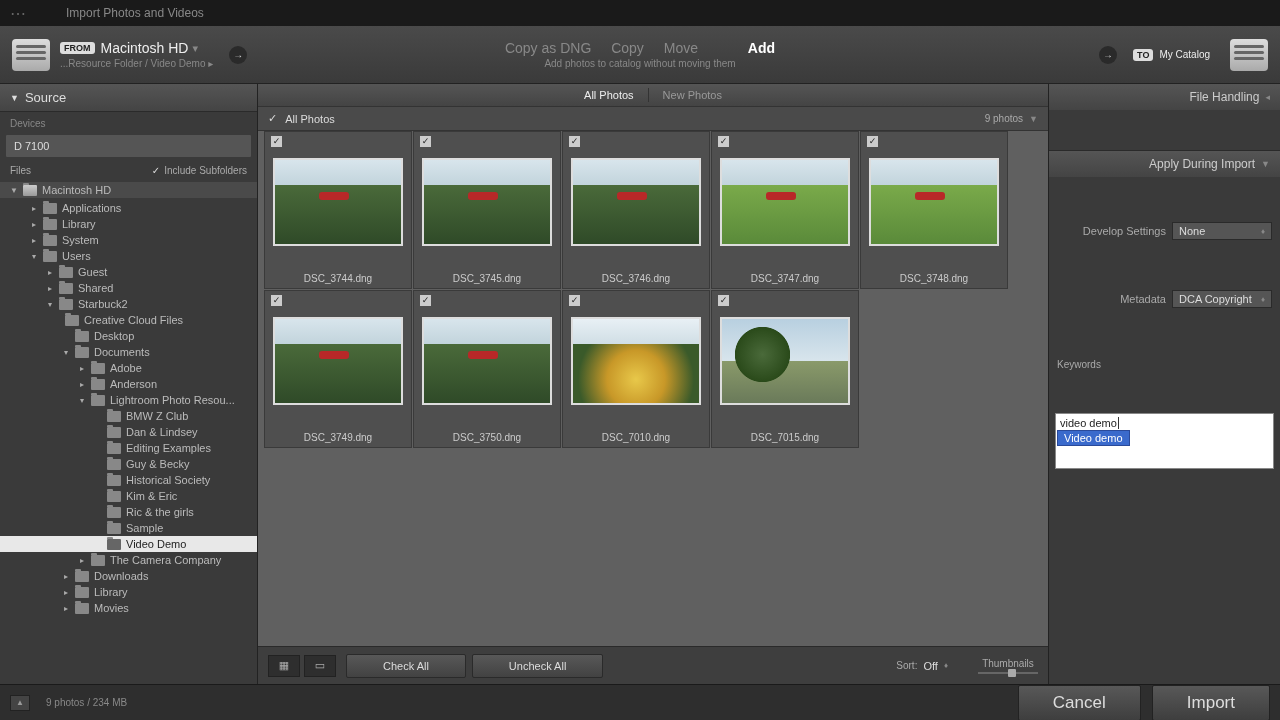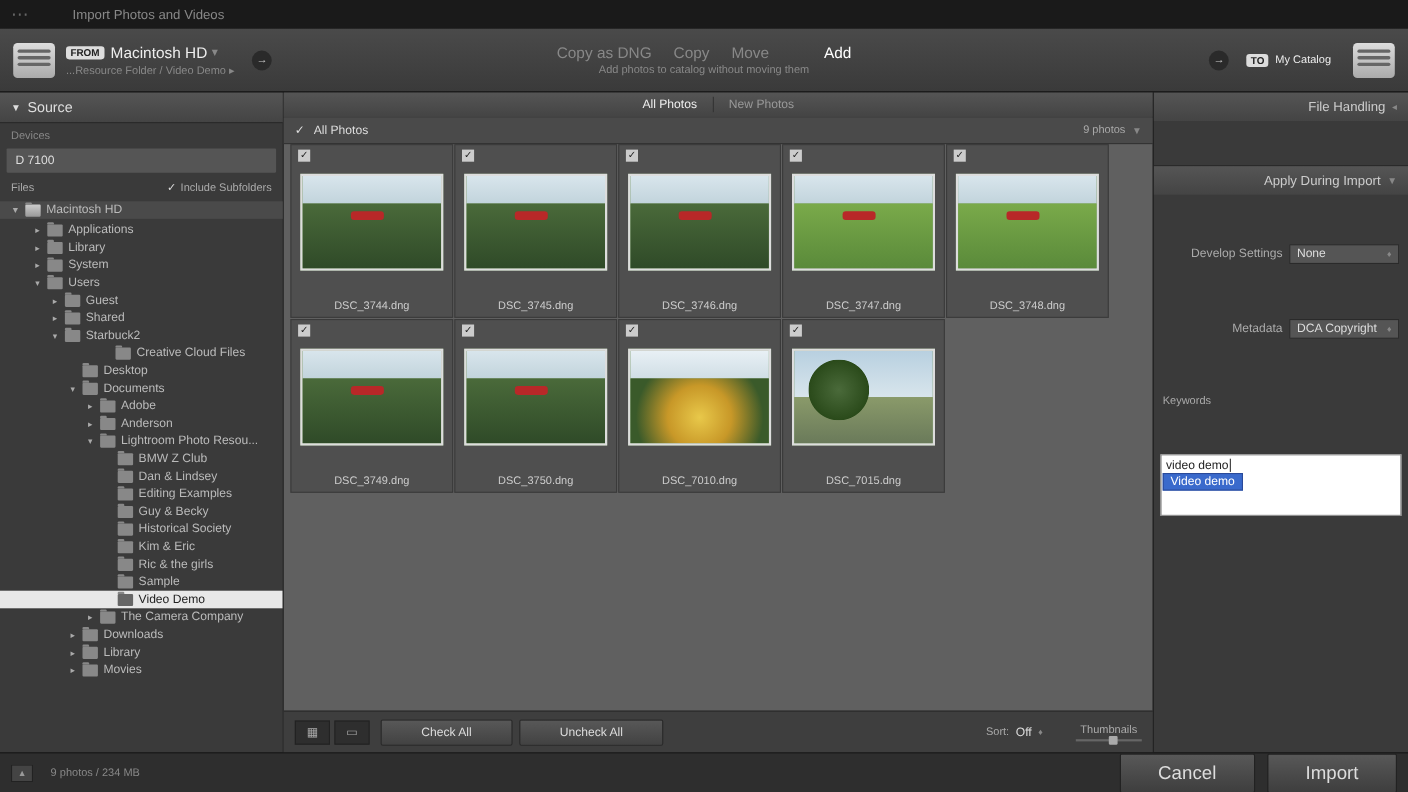--- a/index.html
+++ b/index.html
@@ -12,21 +12,21 @@
 .drive-icon::after{content:"";position:absolute;left:4px;right:4px;top:6px;height:3px;background:#666;border-radius:2px;box-shadow:0 6px 0 #666,0 12px 0 #666;}
 .badge{background:#ddd;color:#222;font-size:9px;font-weight:bold;padding:1px 4px;border-radius:3px;margin-right:6px;}
 .from-block{display:flex;flex-direction:column;}
 .from-row{display:flex;align-items:center;}
 .from-title{color:#eee;font-size:14px;}
 .from-sub{color:#888;font-size:10px;margin-top:2px;}
 .arrow-circ{width:18px;height:18px;border-radius:50%;background:#2a2a2a;display:flex;align-items:center;justify-content:center;color:#ccc;font-size:10px;margin:0 16px;}
 .import-modes{position:absolute;left:50%;transform:translateX(-50%);text-align:center;}
 .import-modes .modes{font-size:14px;color:#888;}
 .import-modes .modes span{margin:0 8px;cursor:pointer;}
-.import-modes .modes .active{color:#fff;font-weight:400;margin-left:38px;}
+.import-modes .modes .active{color:#fff;font-weight:700;margin-left:38px;}
 .import-modes .sub{color:#888;font-size:10px;margin-top:2px;}
 .to-block{margin-left:auto;display:flex;align-items:center;}
 .to-title{color:#eee;font-size:10px;margin-right:10px;}
 .main{display:flex;height:600px;}
 .leftpanel{width:258px;background:#3a3a3a;display:flex;flex-direction:column;border-right:1px solid #222;}
 .panel-header{background:linear-gradient(#555,#444);padding:6px 10px;display:flex;align-items:center;color:#ddd;font-size:13px;border-bottom:1px solid #2a2a2a;}
 .panel-header .tri{margin-right:6px;font-size:9px;}
 .sublabel{color:#888;font-size:10px;padding:6px 10px 4px;}
 .device-row{background:#555;margin:2px 6px;padding:5px 8px;color:#ddd;border-radius:1px;}
 .files-row{display:flex;align-items:center;padding:6px 10px;color:#aaa;font-size:10px;}
@@ -174,21 +174,21 @@
           <div class="tree-row" style="padding-left: 46px;">
             <span class="disc">▸</span>
             <span class="foldicon"></span>
             <span>Shared</span>
           </div>
           <div class="tree-row" style="padding-left: 46px;">
             <span class="disc">▾</span>
             <span class="foldicon"></span>
             <span>Starbuck2</span>
           </div>
-          <div class="tree-row" style="padding-left: 92px;">
+          <div class="tree-row" style="padding-left: 52px;">
             <span class="disc"></span>
             <span class="foldicon"></span>
             <span>Creative Cloud Files</span>
           </div>
           <div class="tree-row" style="padding-left: 62px;">
             <span class="disc"></span>
             <span class="foldicon"></span>
             <span>Desktop</span>
           </div>
           <div class="tree-row" style="padding-left: 62px;">

